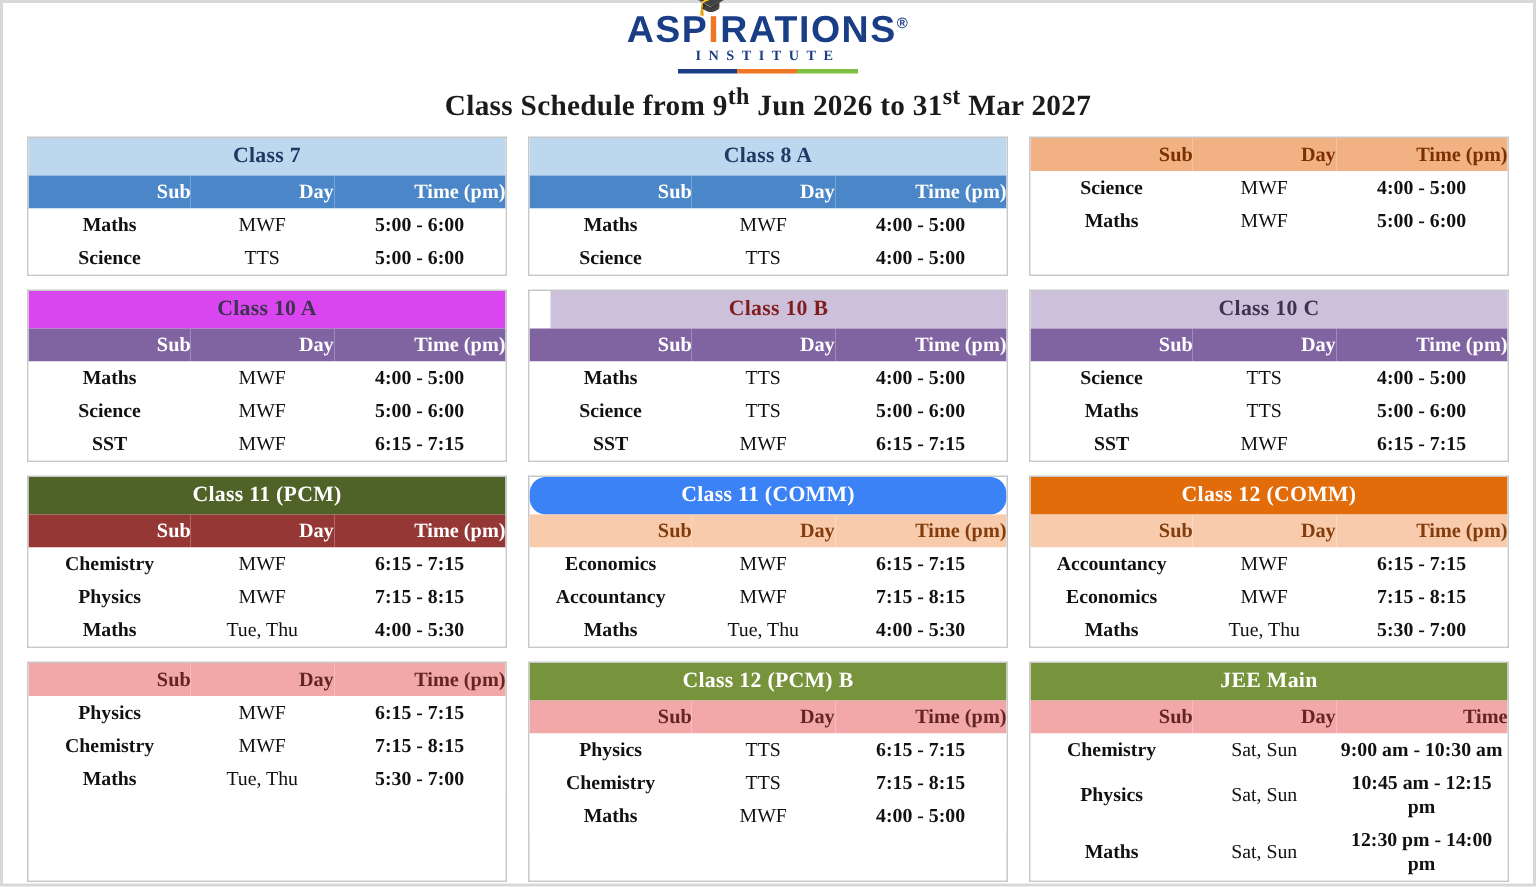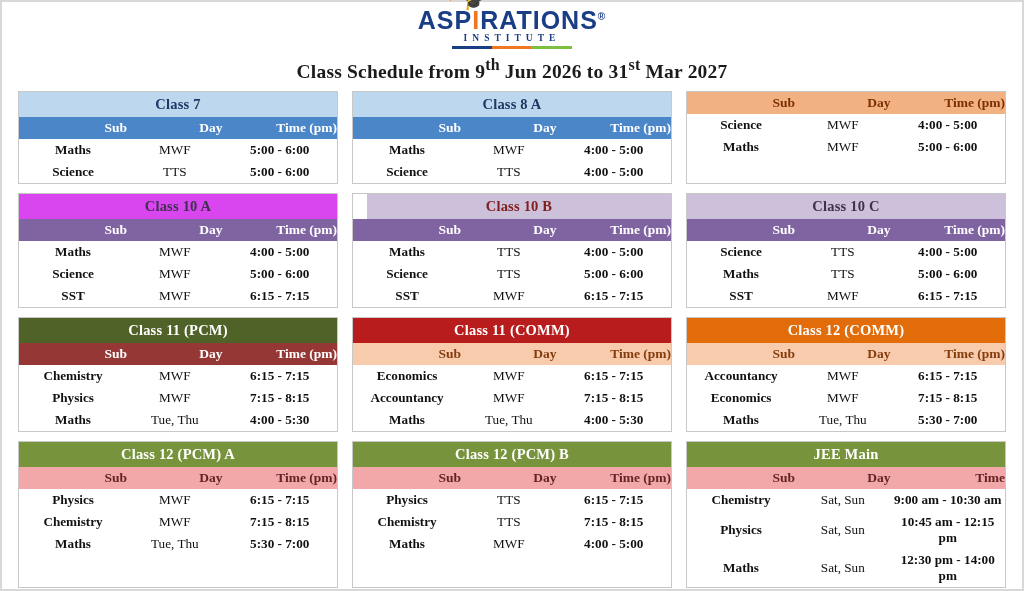--- a/index.html
+++ b/index.html
@@ -365,21 +365,21 @@
             </tr>
             <tr>
               <td class="sub">Maths</td>
               <td class="day">Tue, Thu</td>
               <td class="time">4:00 - 5:30</td>
             </tr>
           </tbody>
         </table>
       </div>
       <div class="card">
-        <div class="card-title" style="background: #b91c1c; color: rgb(255, 255, 255);">Class 11 (COMM)</div>
+        <div class="card-title" style="background: #3b82f6; color: rgb(255, 255, 255); border-radius: 11px;">Class 11 (COMM)</div>
         <table>
           <colgroup>
             <col class="c1">
             <col class="c2">
             <col class="c3">
           </colgroup>
           <thead>
             <tr>
               <th style="background: rgb(248, 203, 173); color: rgb(131, 60, 12);">Sub</th>
               <th style="background: rgb(248, 203, 173); color: rgb(131, 60, 12);">Day</th>
@@ -433,21 +433,20 @@
             </tr>
             <tr>
               <td class="sub">Maths</td>
               <td class="day">Tue, Thu</td>
               <td class="time">5:30 - 7:00</td>
             </tr>
           </tbody>
         </table>
       </div>
       <div class="card">
-        <div class="card-title" style="background: rgb(119, 147, 60); color: rgb(255, 255, 255);">Class 12 (PCM) A</div>
         <table>
           <colgroup>
             <col class="c1">
             <col class="c2">
             <col class="c3">
           </colgroup>
           <thead>
             <tr>
               <th style="background: rgb(242, 168, 168); color: rgb(99, 36, 35);">Sub</th>
               <th style="background: rgb(242, 168, 168); color: rgb(99, 36, 35);">Day</th>

